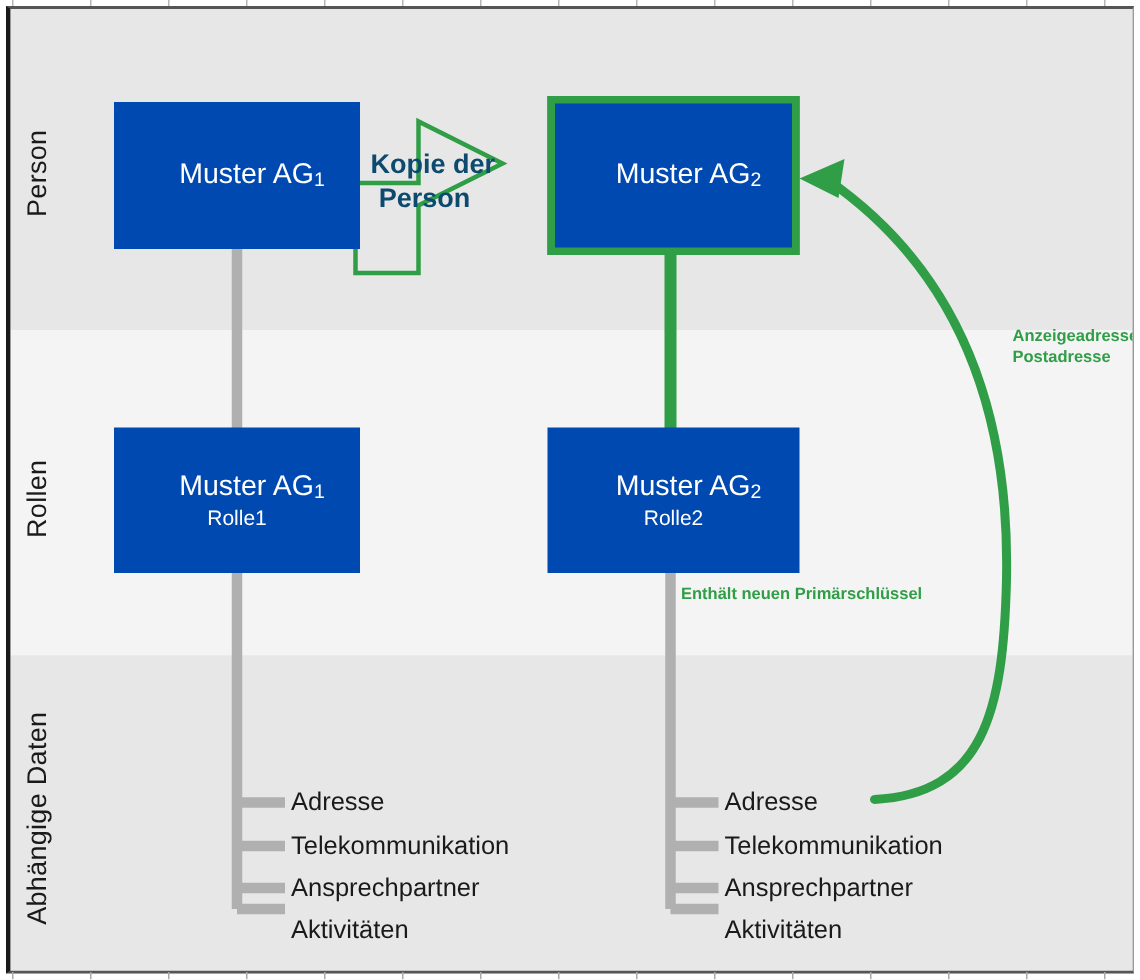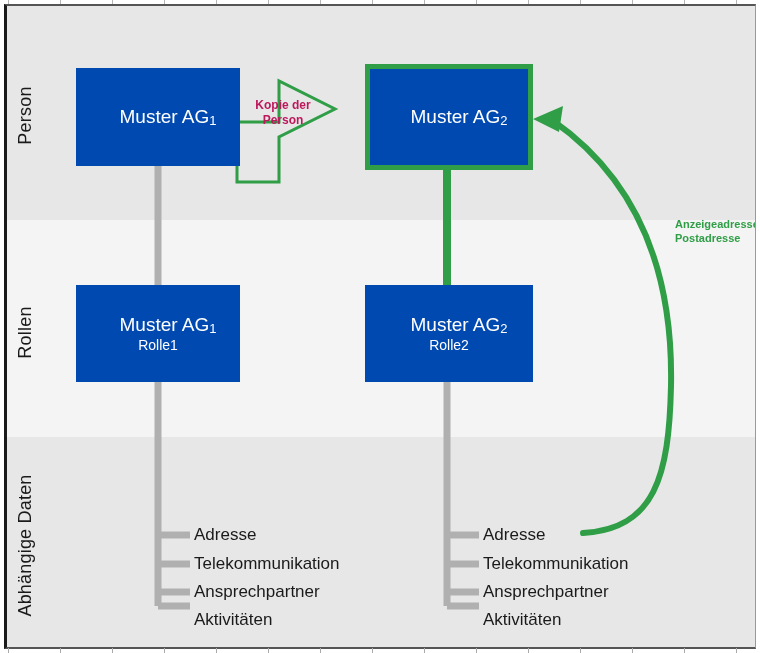--- a/index.html
+++ b/index.html
@@ -123,22 +123,22 @@
   .note {
     position: absolute;
     color: #2f9e46;
     white-space: nowrap;
     line-height: 1.25;
   }
   #note-anzeige { font-size: 11px; font-weight: bold; }
   #note-pk      { font-size: 11px; font-weight: bold; }
   #arrow-label  {
     position: absolute;
-    color: #be185d;
-    font-size: 12px;
+    color: #0c4a6e;
+    font-size: 18px;
     font-weight: bold;
     text-align: center;
     line-height: 1.25;
     white-space: nowrap;
   }
 </style>
 </head>
 <body>
 
 <div id="canvas">
@@ -216,20 +216,21 @@
     <div id="arrow-label" style="left:240px; top:92px; width:72px;">
       <div>Kopie der</div>
       <div>Person</div>
     </div>
 
     <div class="note" id="note-anzeige" style="left:668px; top:212px;">
       <div>Anzeigeadresse</div>
       <div>Postadresse</div>
     </div>
 
+    <div class="note" id="note-pk" style="left:447px; top:384px;">Enthält neuen Primärschlüssel</div>
 
     <div class="leaf" style="left:187px; top:519px;">Adresse</div>
     <div class="leaf" style="left:187px; top:548px;">Telekommunikation</div>
     <div class="leaf" style="left:187px; top:576px;">Ansprechpartner</div>
     <div class="leaf" style="left:187px; top:604px;">Aktivitäten</div>
 
     <div class="leaf" style="left:476px; top:519px;">Adresse</div>
     <div class="leaf" style="left:476px; top:548px;">Telekommunikation</div>
     <div class="leaf" style="left:476px; top:576px;">Ansprechpartner</div>
     <div class="leaf" style="left:476px; top:604px;">Aktivitäten</div>

